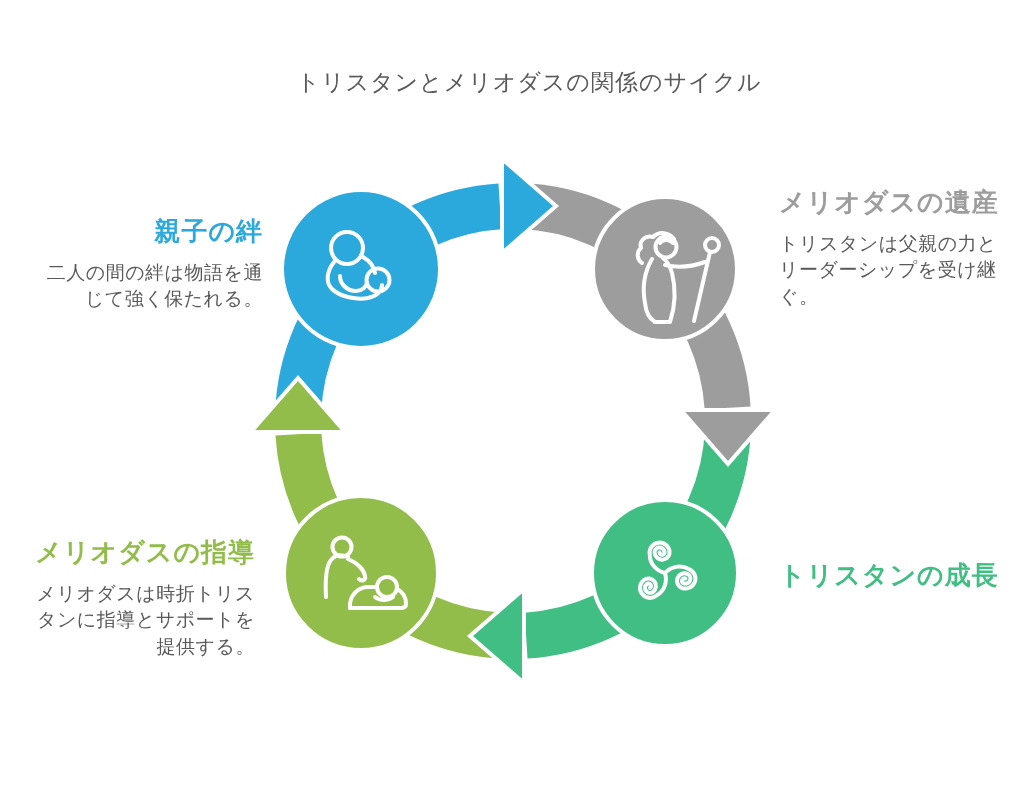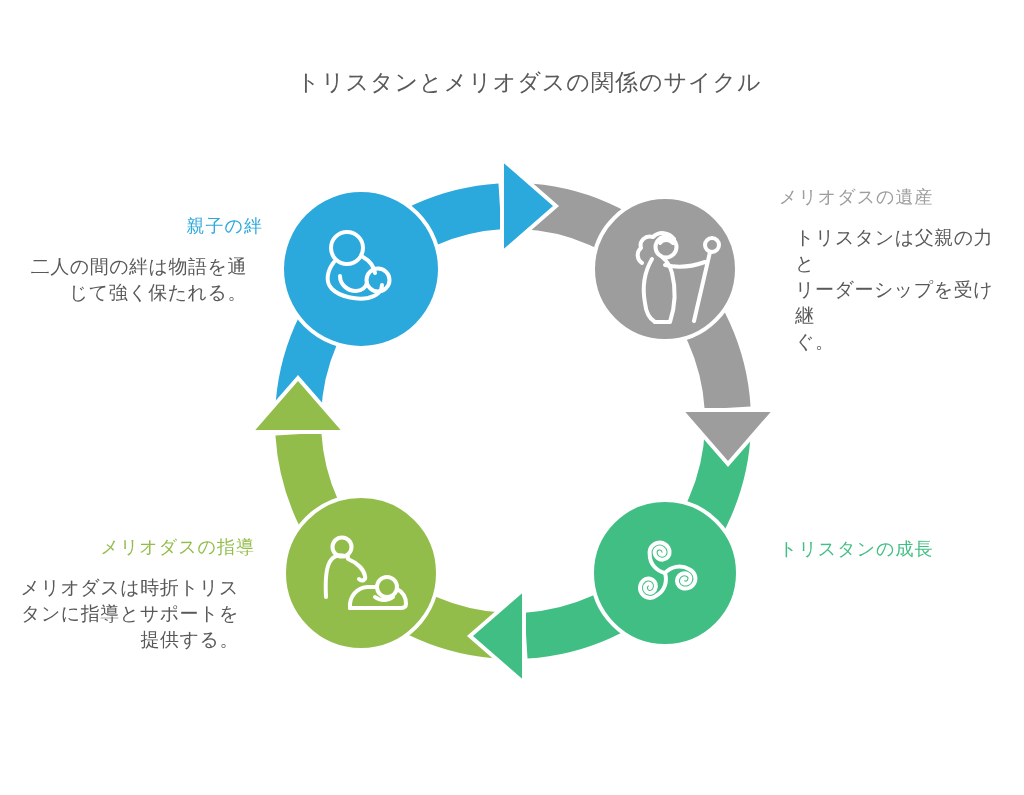--- a/index.html
+++ b/index.html
@@ -9,30 +9,30 @@
     color:var(--text,#595959);
   }
   .stage{position:absolute;inset:0;}
   .main-title{
     position:absolute;top:54px;left:4px;width:100%;
     text-align:center;font-size:23px;font-weight:400;letter-spacing:1px;
     color:var(--text);margin:13px;
   }
   svg.cycle{position:absolute;left:0;top:0;}
   .label{position:absolute;color:var(--text);}
-  .label h2{margin:0 0 13px 0;font-size:18px;font-weight:normal;letter-spacing:1px;line-height:1.2;}
-  .label p{margin:16px;font-size:19px;line-height:1.38;white-space:pre-line;letter-spacing:.5px;}
+  .label h2{margin:0 0 13px 0;font-size:26px;font-weight:bold;letter-spacing:1px;line-height:1.2;}
+  .label p{margin:0;font-size:19px;line-height:1.38;white-space:pre-line;letter-spacing:.5px;}
   .align-r{text-align:right;}
   .t-blue{color:var(--blue);}
   .t-gray{color:var(--gray);}
   .t-green{color:var(--green);}
   .t-olive{color:var(--olive);}
   #block-bond {top:216px;right:761px;width:300px;}
   #block-legacy {top:187px;left:779px;width:245px;}
-  #block-growth {top:539px;left:779px;width:245px;}
+  #block-growth {top:560px;left:779px;width:245px;}
   #block-guidance{top:537px;right:769px;width:300px;}
   .band{fill:none;stroke-width:46;}
   .s-blue{stroke:var(--blue);}  .f-blue{fill:var(--blue);}
   .s-gray{stroke:var(--gray);}  .f-gray{fill:var(--gray);}
   .s-green{stroke:var(--green);}.f-green{fill:var(--green);}
   .s-olive{stroke:var(--olive);}.f-olive{fill:var(--olive);}
   .head{stroke:#fff;stroke-width:4;}
   .node{stroke:#fff;stroke-width:4;}
   .icon{stroke:#fff;stroke-width:4;fill:none;stroke-linecap:round;stroke-linejoin:round;}
 </style>

